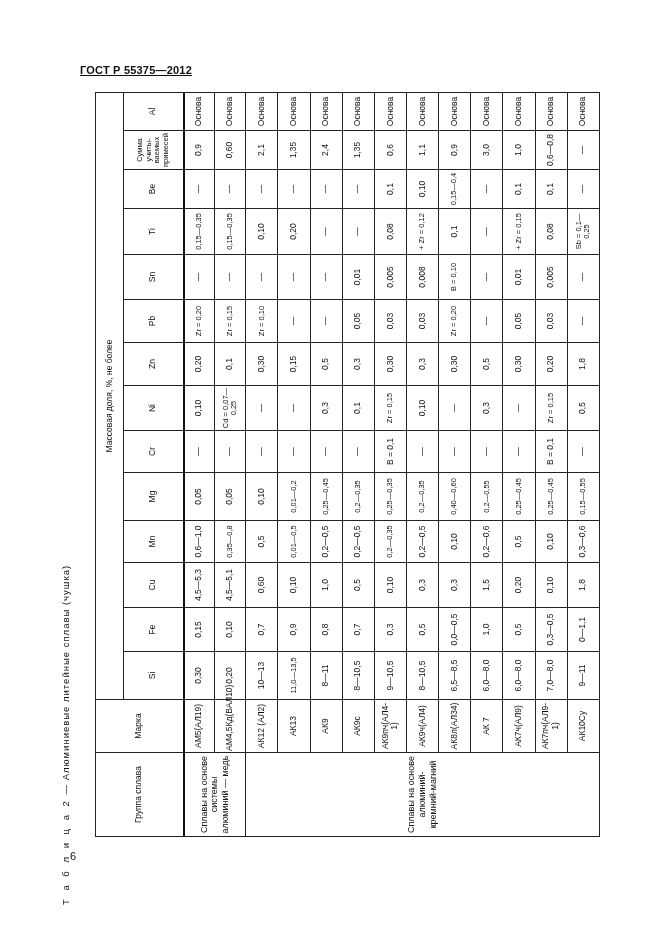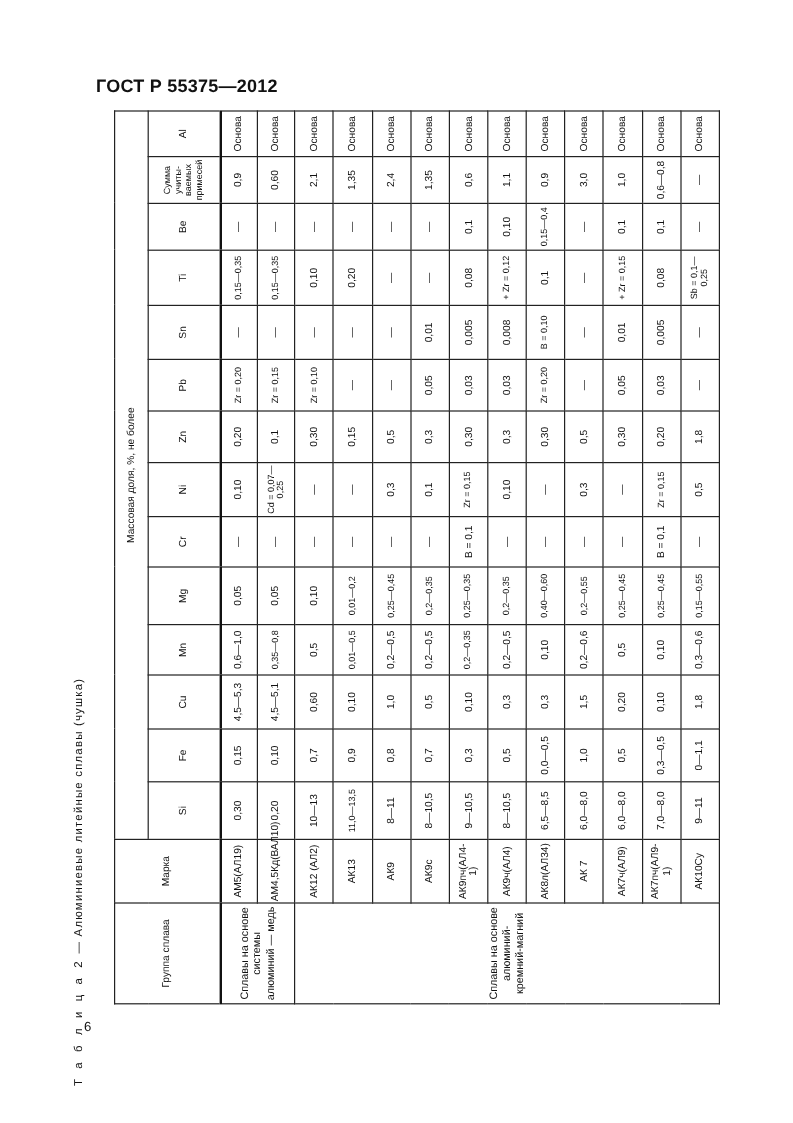--- a/index.html
+++ b/index.html
@@ -1,18 +1,18 @@
 <!DOCTYPE html>
 <html><head>
 <meta charset="utf-8">
 <style>
   html, body { margin:0; padding:0; background:#ffffff; }
   body { width:661px; height:936px; position:relative; overflow:hidden;
          font-family:"Liberation Sans", sans-serif; color:#111; }
-  .doc-header { position:absolute; left:80px; top:64px; font-size:15px; font-weight:bold; letter-spacing:0.2px; }
+  .doc-header { position:absolute; left:80px; top:64px; font-size:11px; font-weight:bold; letter-spacing:0.2px;text-decoration:underline; }
   .page-number { position:absolute; left:70px; top:850px; font-size:11px; }
   .caption { position:absolute; left:60px; top:905px; width:340px; height:14px;
              transform-origin:0 0; transform:rotate(-90deg);
              font-size:9.5px; letter-spacing:1px; white-space:nowrap; }
   .caption .lead { letter-spacing:3px; }
   .rot-wrap { position:absolute; left:95px; top:837px; width:744px; height:505px;
               transform-origin:0 0; transform:rotate(-90deg); }
   table { border-collapse:collapse; width:744px; height:505px; table-layout:fixed; }
   td, th { border:1px solid #222; text-align:center; vertical-align:middle;
            font-size:8.5px; font-weight:normal; padding:0 1px; line-height:1.15; }

